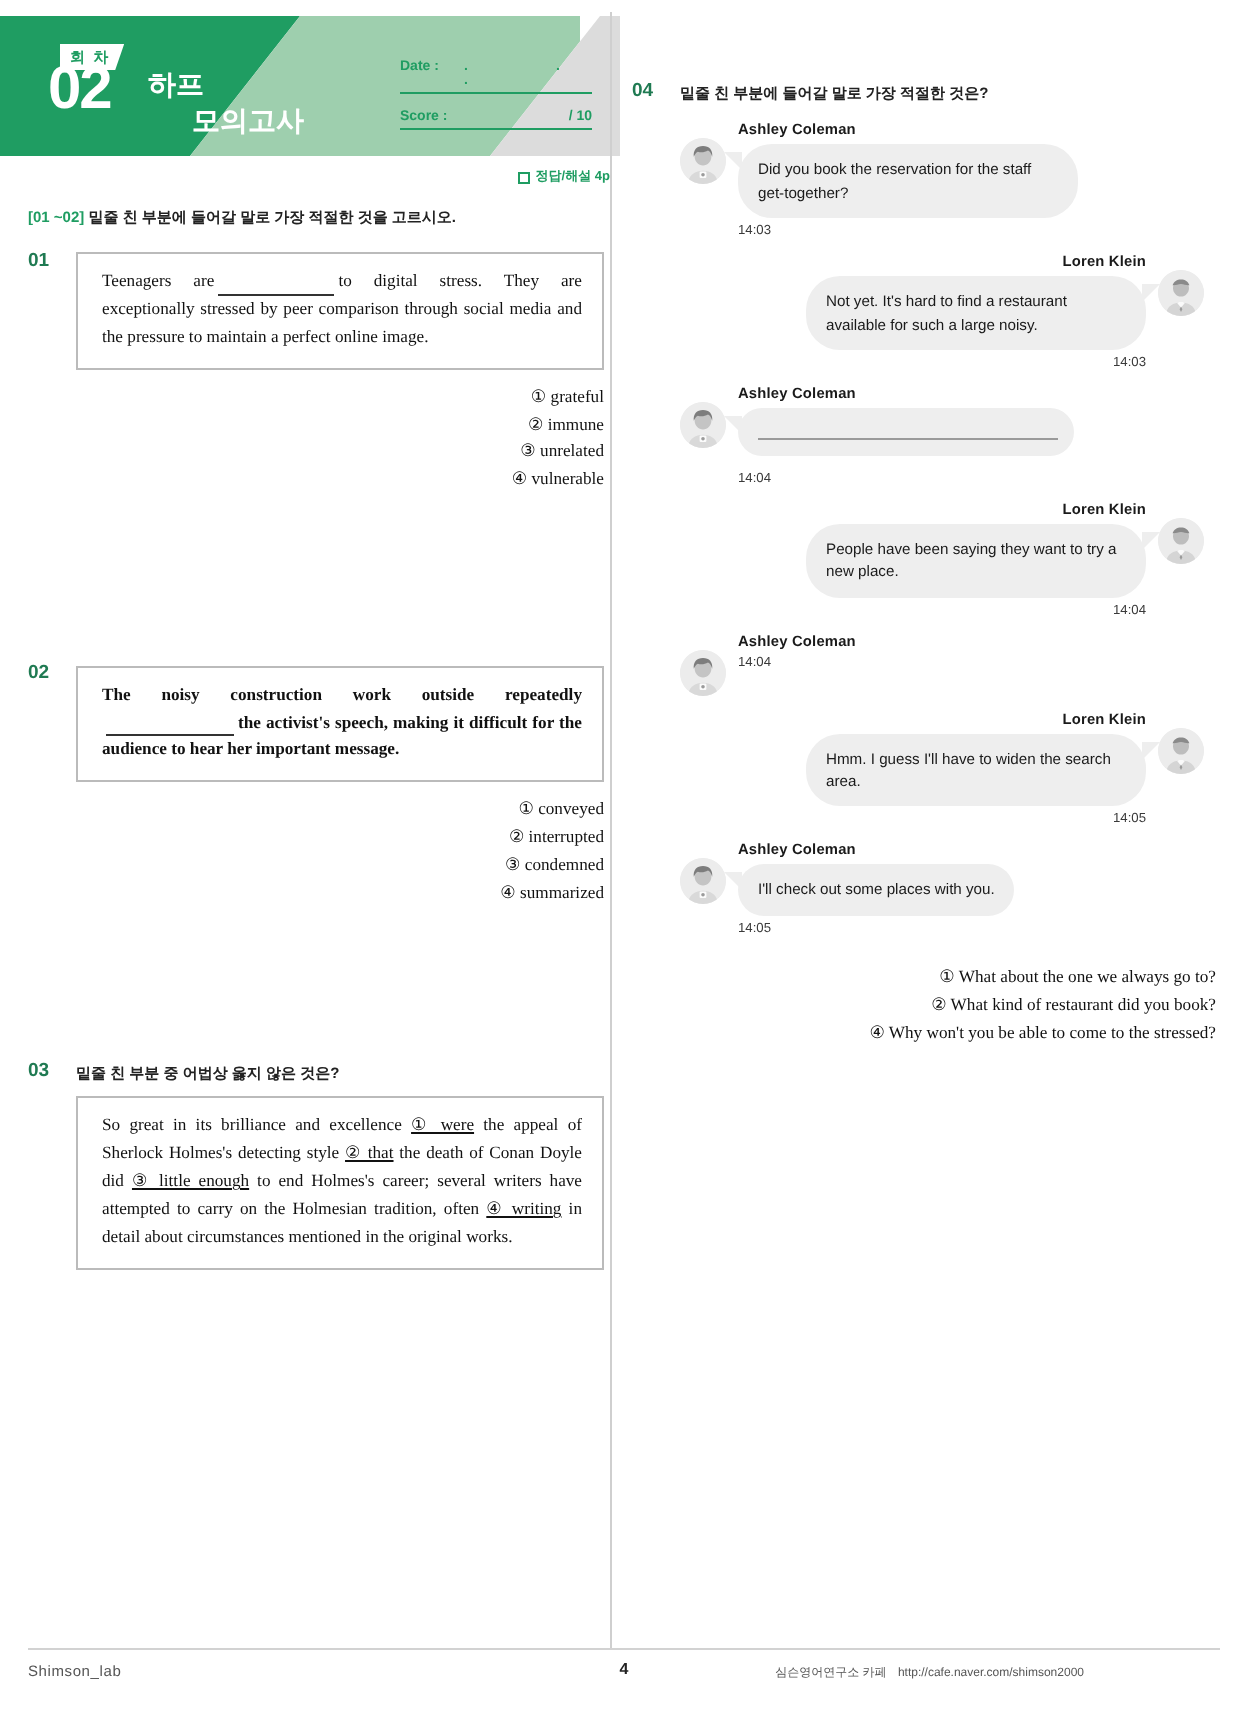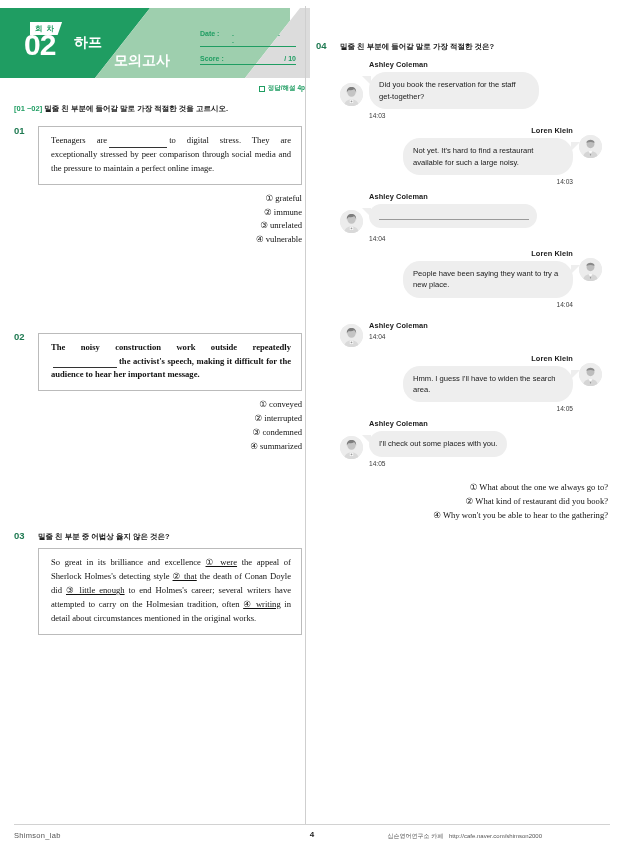--- a/index.html
+++ b/index.html
@@ -37,21 +37,21 @@
   }
   .round-no {
     position: absolute; left: 24px; top: 22px;
     color: #ffffff; font-size: 30px; font-weight: bold;
     letter-spacing: -1px; line-height: 1;
   }
   .title-ko {
     position: absolute; left: 74px; top: 26px;
     color: #ffffff; font-size: 14px; font-weight: bold; line-height: 1.25;
   }
-  .title-ko .l2 { display: block; margin-left: 40px; }
+  .title-ko .l2 { display: block; margin-left: 22px; }
 
   
   .meta { position: absolute; left: 200px; top: 30px; width: 96px; }
   .meta-row {
     display: flex; align-items: baseline;
     font-size: 7px; color: #1f9d62; font-weight: bold;
     border-bottom: 0.8px solid #1f9d62;
     padding-bottom: 2px; margin-bottom: 8px;
   }
   .meta-label { width: 32px; }
@@ -105,21 +105,21 @@
   .choices {
     margin-left: 28px; margin-top: 7px;
     font-family: "Liberation Serif", serif;
     font-size: 8.6px; line-height: 1.62; color: #111;
   }
   .choice { display: block; text-align: right; }
 
   
   .chat { margin-left: 24px; margin-top: 8px; width: 262px; }
   .msg { margin-bottom: 7px; }
-  .msg-left { display: flex; align-items: center; gap: 6px; }
+  .msg-left { display: flex; align-items: flex-start; gap: 6px; }
   .msg-right { display: flex; align-items: flex-start; gap: 6px; flex-direction: row-reverse; }
 
   .avatar {
     width: 23px; height: 23px; border-radius: 50%;
     background: #ebebeb; flex: 0 0 23px; overflow: hidden;
     position: relative; margin-top: 9px;
   }
   .avatar svg { display: block; width: 23px; height: 23px; }
 
   .msg-body { flex: 1; min-width: 0; }
@@ -339,21 +339,21 @@
               <circle cx="11.5" cy="18.4" r="0.9" fill="#9a9a9a"></circle>
             </svg>
           </div>
           <div class="msg-body"><div class="sender">Ashley Coleman</div><div class="bubble">I'll check out some places with you.</div><div class="time">14:05</div></div>
         </div>
       </div>
 
     <div class="choices" style="margin-left:4px;margin-top:14px;">
       <span class="choice">① What about the one we always go to?</span>
       <span class="choice">② What kind of restaurant did you book?</span>
-      <span class="choice">④ Why won't you be able to hear to the gathering?</span>
+      <span class="choice">④ Why won't you be able to come to the stressed?</span>
     </div>
   </div>
 
   <div class="footer-line"></div>
   <div class="foot-left">Shimson_lab</div>
   <div class="foot-page">4</div>
   <div class="foot-right">
     <span>심슨영어연구소 카페</span>
     <span class="url">http://cafe.naver.com/shimson2000</span>
   </div>

